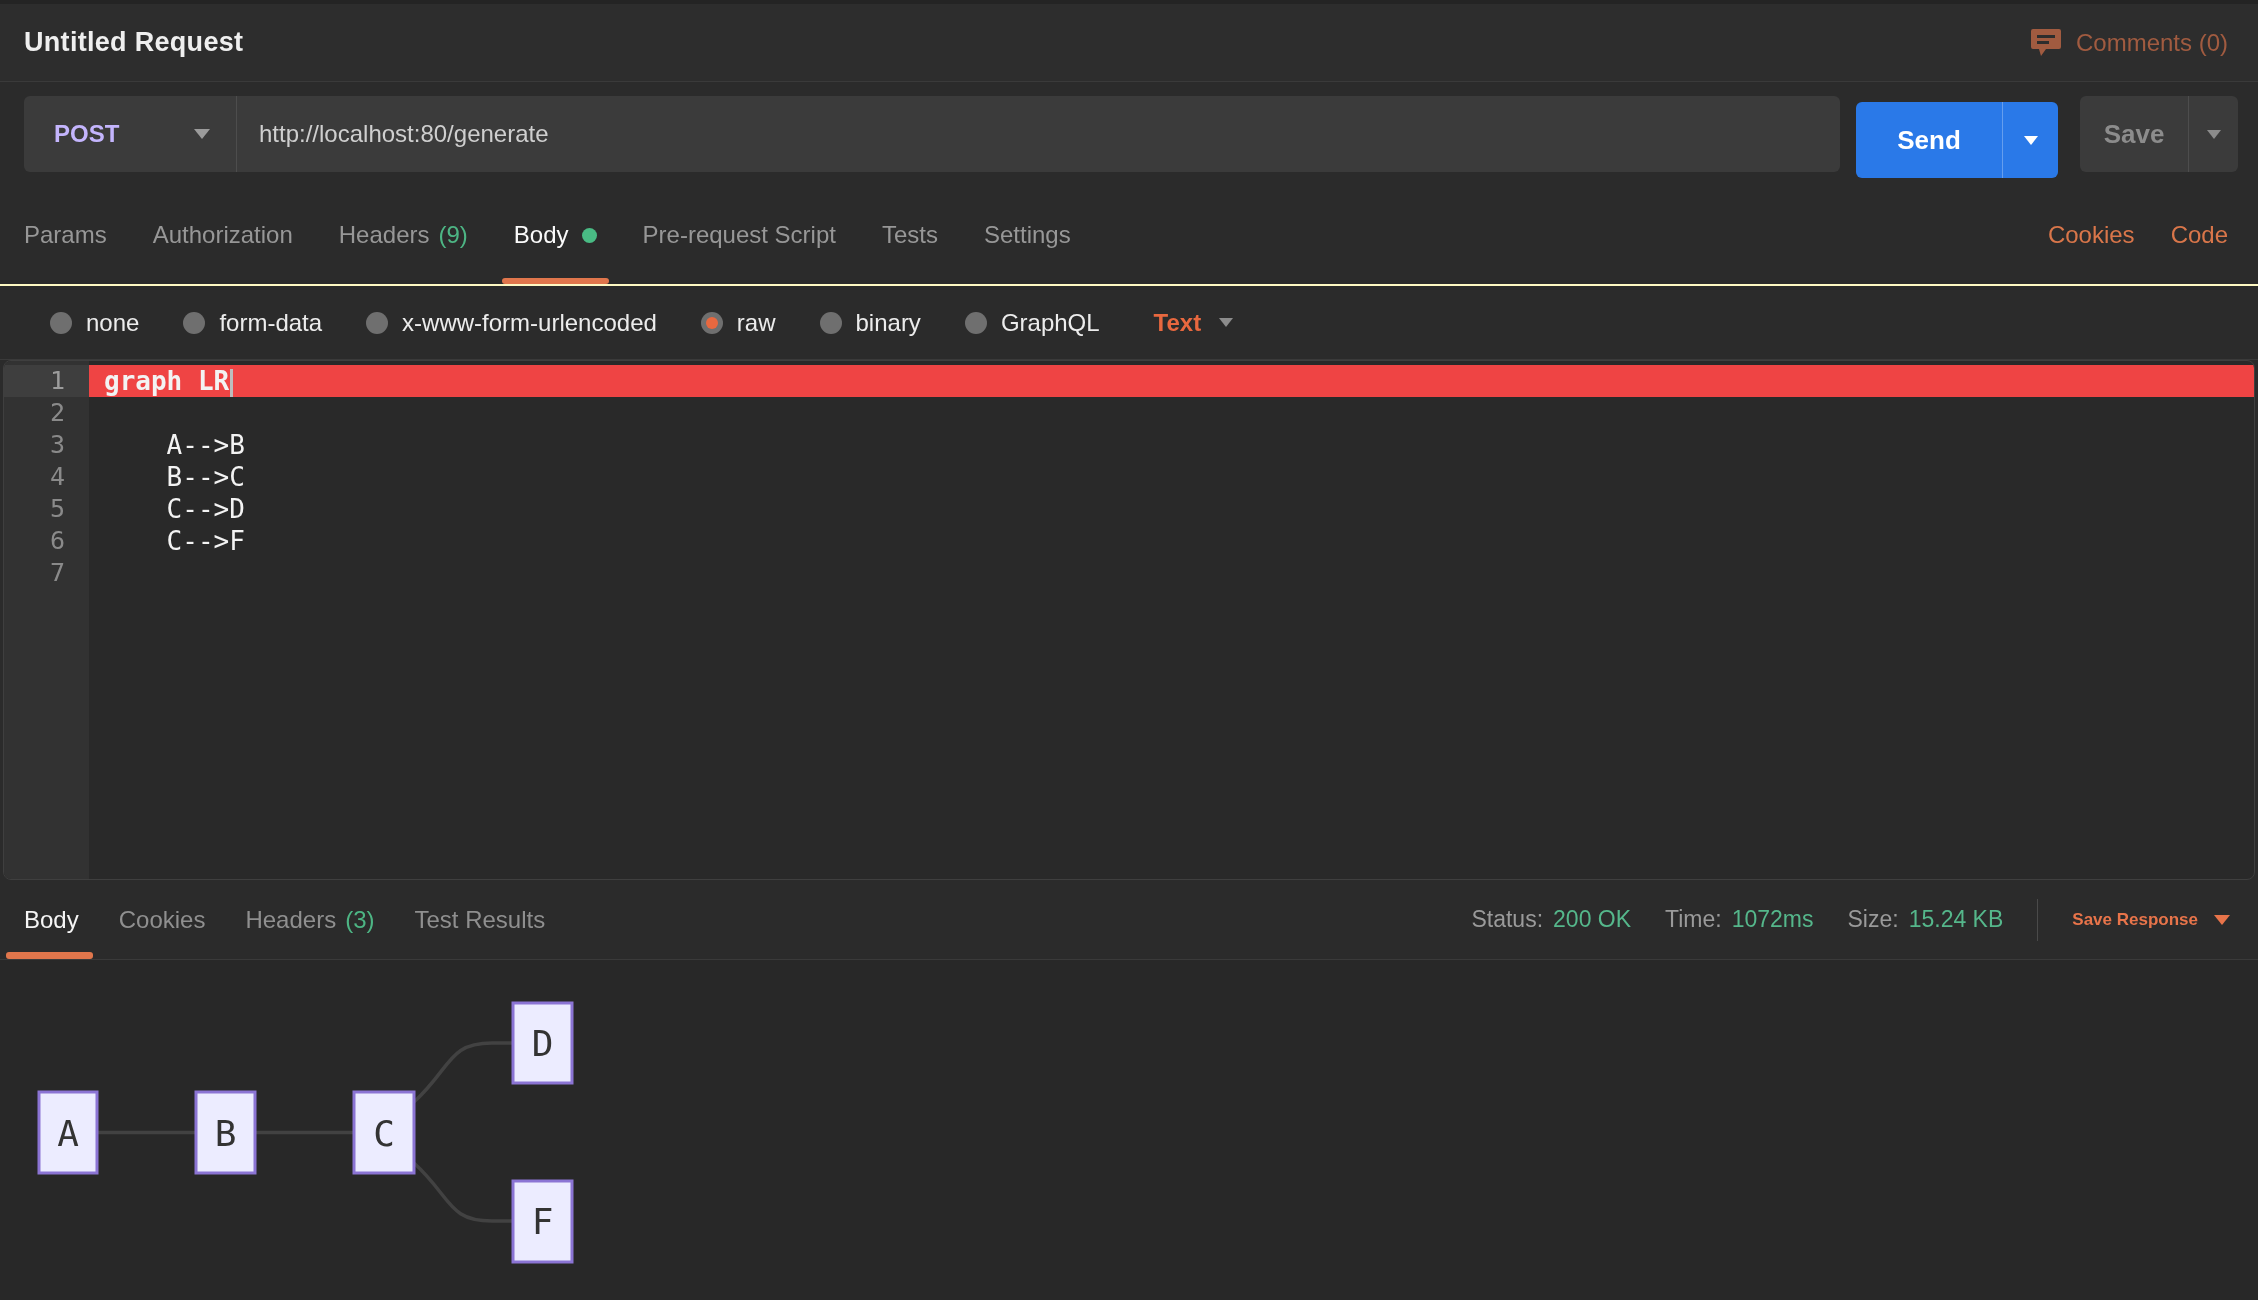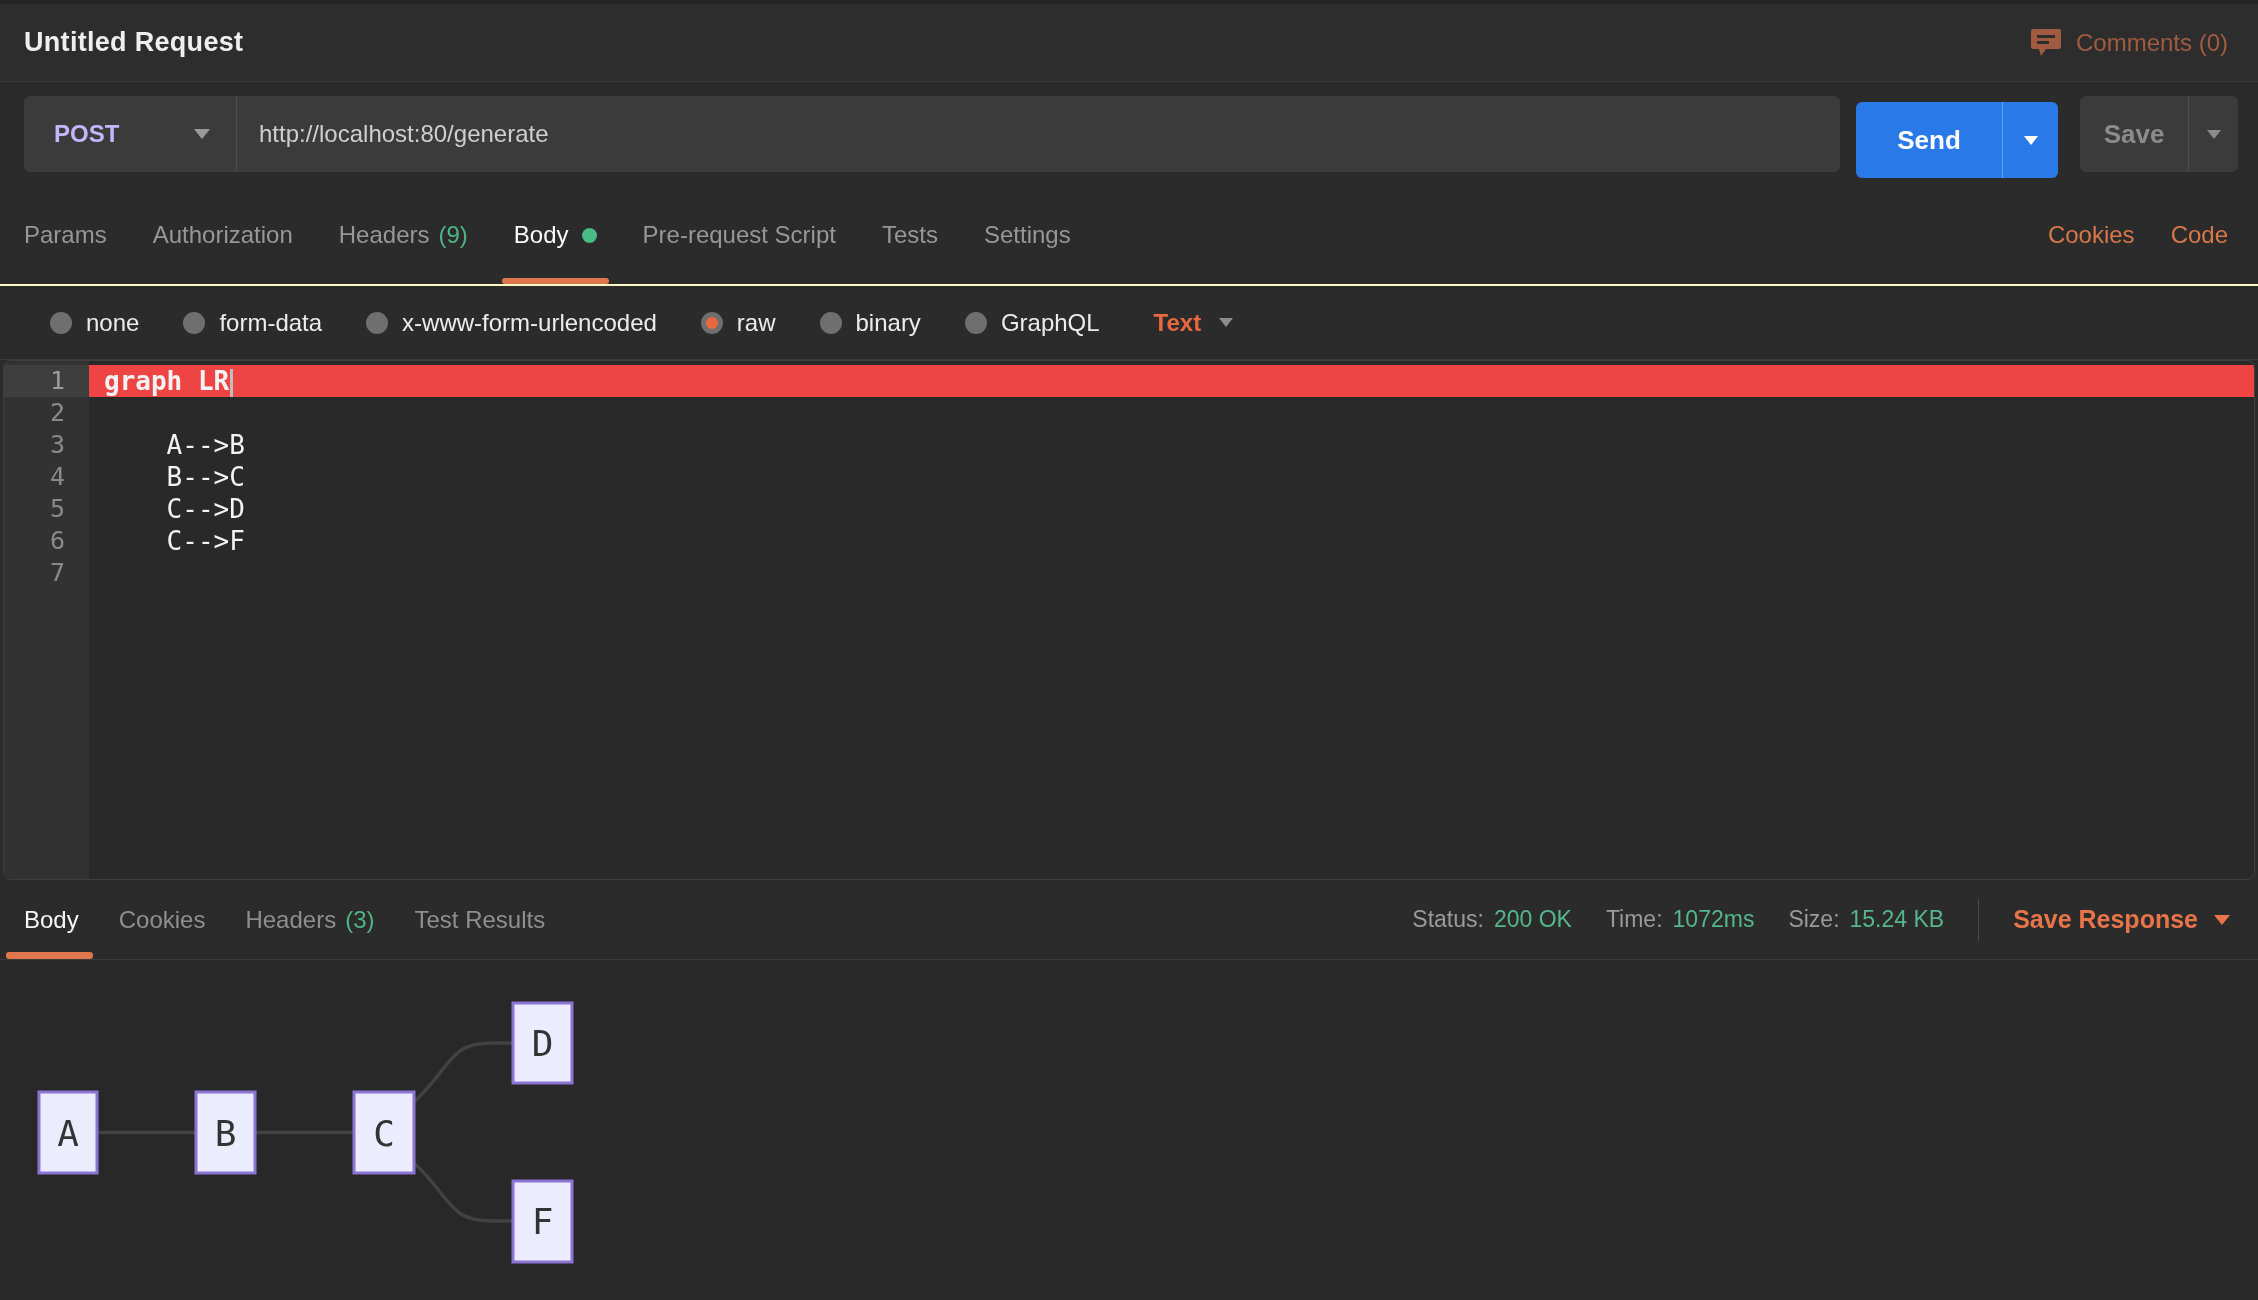--- a/index.html
+++ b/index.html
@@ -114,21 +114,21 @@
   .resp-tab.active::after {
     content:""; position:absolute; left:-18px; right:-14px; bottom:0;
     height:7px; background:#e0764c; border-radius:3px;
   }
   .resp-meta { margin-left:auto; display:flex; align-items:center; gap:34px; }
   .meta-pair { display:flex; align-items:center; gap:10px; font-size:23px; }
   .meta-label { color:#9a9a9a; }
   .meta-value { color:#55b78b; }
   .meta-div { width:1px; height:42px; background:#4a4a4a; }
   .save-response { display:flex; align-items:center; gap:16px; cursor:pointer; }
-  .save-response-label { font-size:25px; font-weight:600; color:#e8744a; }
+  .save-response-label { font-size:17px; font-weight:600; color:#e8744a; }
 
   
   .respbody { flex:1; background:#282828; position:relative; }
   .graph-svg { display:block; }
   .node-rect { fill:#ececff; stroke:#8b74d4; stroke-width:3; }
   .edge { fill:none; stroke:#424242; stroke-width:3.5; stroke-linecap:round; }
   .node-label { font-family:"DejaVu Sans Mono", monospace; font-size:36px; fill:#333333; text-anchor:middle; }
 
   .comment-icon-svg { display:block; }
 </style>

